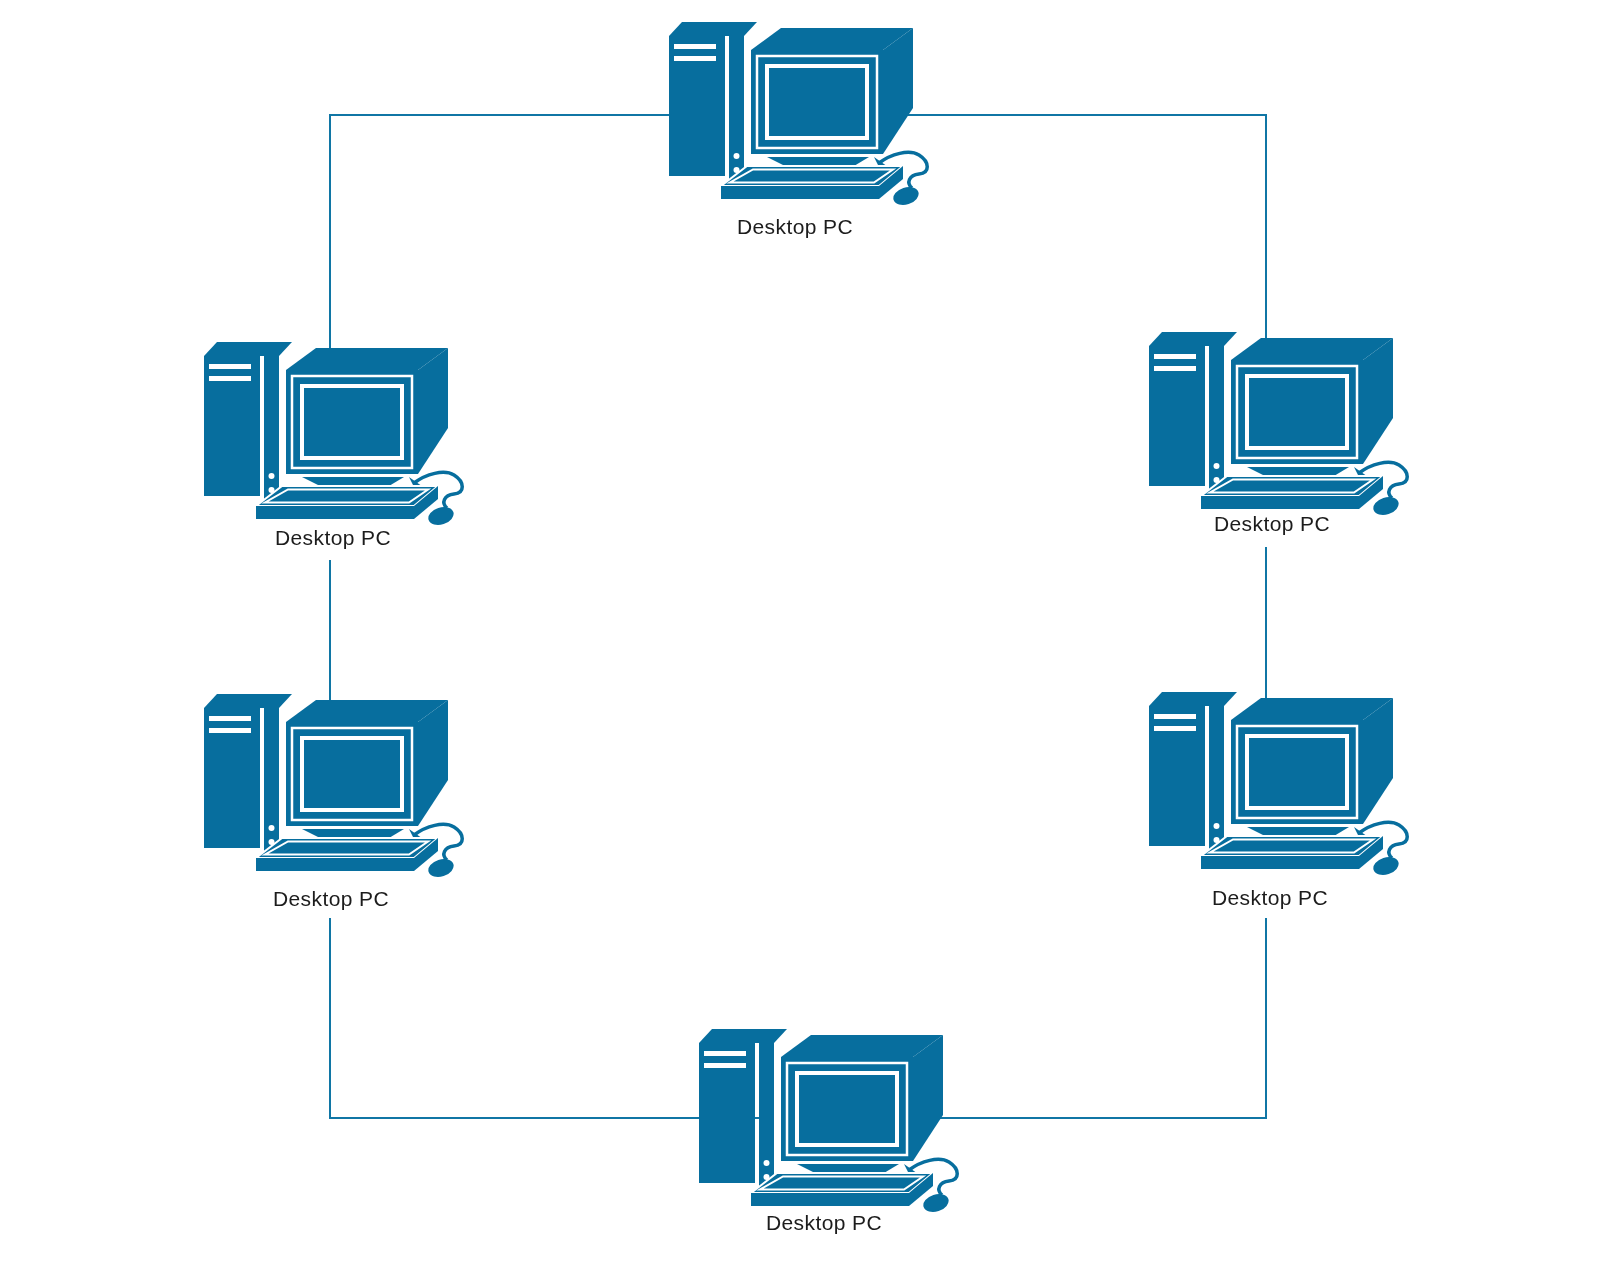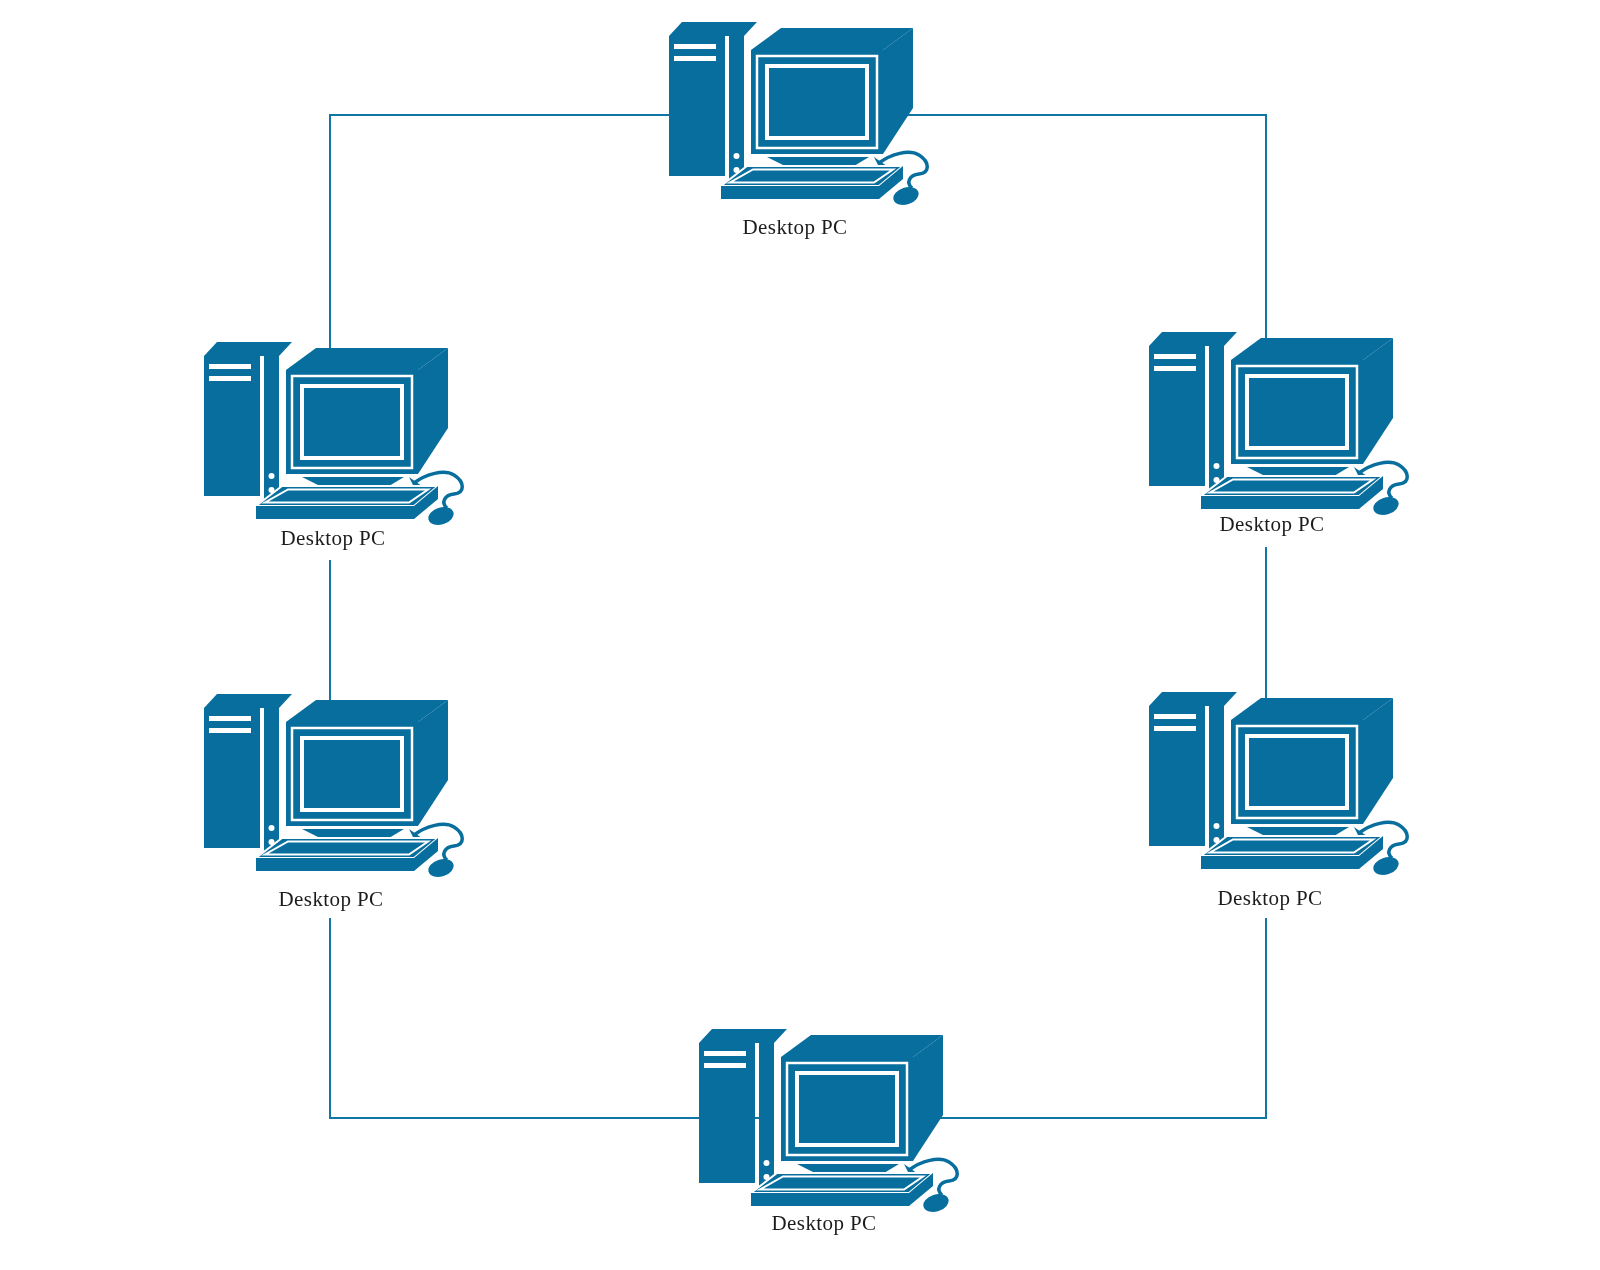--- a/index.html
+++ b/index.html
@@ -5,21 +5,21 @@
   html, body {
     margin: 0;
     padding: 0;
     background: var(--background, #ffffff);
   }
   .canvas {
     position: relative;
     width: 1600px;
     height: 1270px;
     overflow: hidden;
-    font-family: Liberation Serif, serif;
+    font-family: Liberation Sans, sans-serif;
     background: var(--background, #ffffff);
   }
   .connector {
     position: absolute;
     background: var(--connector, #1076a5);
     z-index: 1;
   }
   .connector.h { height: 2px; }
   .connector.v { width: 2px; }
   .node {

